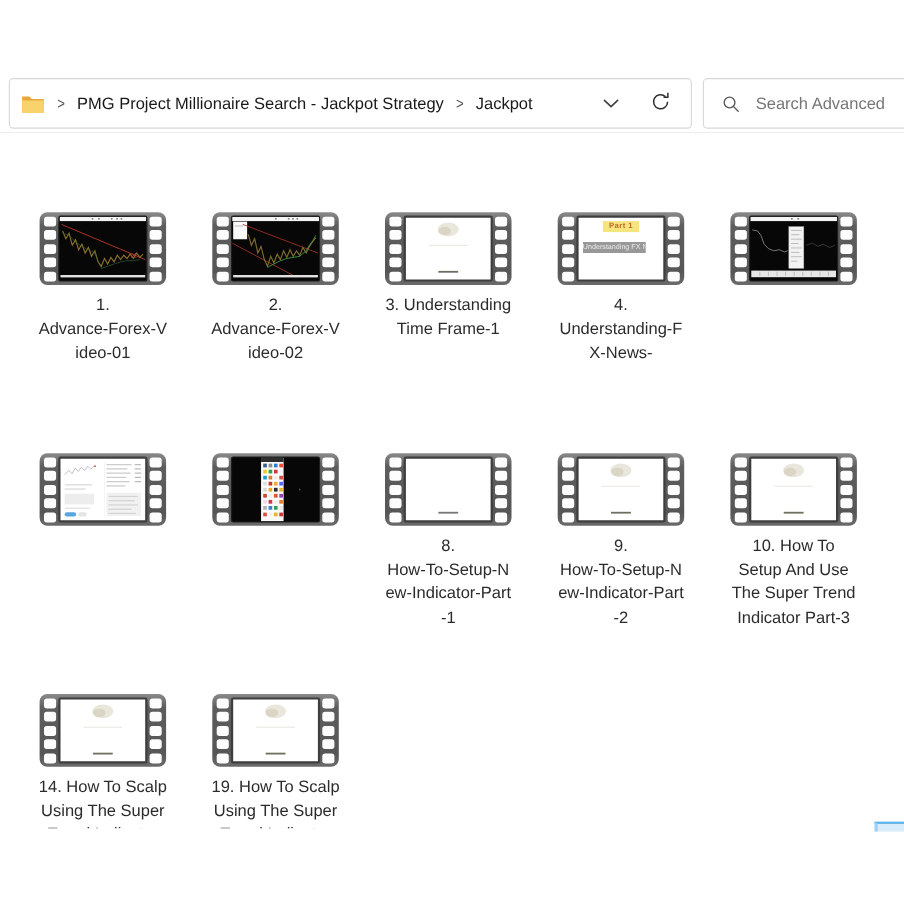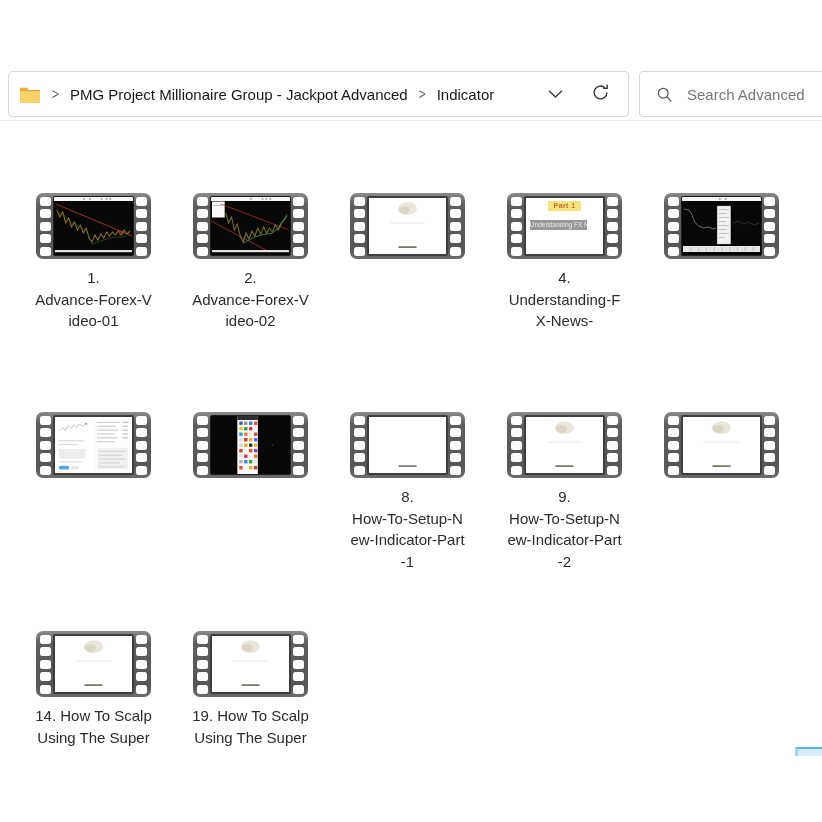--- a/index.html
+++ b/index.html
@@ -79,23 +79,23 @@
 <body>
 
 <div class="address-bar">
   <span class="icon-wrap">
     <svg width="22" height="18" viewBox="0 0 24 20">
       <path d="M1,3 h7.5 l2.2,2.5 h12.3 v13 a1.2,1.2 0 0 1 -1.2,1.2 h-19.6 a1.2,1.2 0 0 1 -1.2,-1.2 z" fill="#e9a83e"></path>
       <path d="M1,7 h22 v11.5 a1.2,1.2 0 0 1 -1.2,1.2 h-19.6 a1.2,1.2 0 0 1 -1.2,-1.2 z" fill="#f8d26a"></path>
     </svg>
   </span>
   <span class="sep">&gt;</span>
-  <span class="crumb">PMG Project Millionaire Group - Jackpot Advanced</span>
+  <span class="crumb">PMG Project Millionaire Search - Jackpot Strategy</span>
   <span class="sep">&gt;</span>
-  <span class="crumb">Indicator</span>
+  <span class="crumb">Jackpot</span>
   <span class="right-icons">
     <button class="icon-btn">
       <span>
         <svg width="15" height="10" viewBox="0 0 12 8">
             <path d="M1.2,1.8 L6,6.4 L10.8,1.8" stroke="#3f3f3f" stroke-width="1.2" fill="none" stroke-linecap="round"></path>
           </svg>
       </span>
     </button>
     <button class="icon-btn">
       <span>
@@ -234,20 +234,22 @@
 
       </div>
       <div class="holes">
             <i></i>
             <i></i>
             <i></i>
             <i></i>
             <i></i>
           </div>
     </div>
+    <div class="item-label">3. Understanding
+Time Frame-1</div>
   </div>
 
   <div class="item">
     <div class="filmstrip">
       <div class="holes">
             <i></i>
             <i></i>
             <i></i>
             <i></i>
             <i></i>
@@ -554,20 +556,24 @@
 
       </div>
       <div class="holes">
             <i></i>
             <i></i>
             <i></i>
             <i></i>
             <i></i>
           </div>
     </div>
+    <div class="item-label">10. How To
+Setup And Use
+The Super Trend
+Indicator Part-3</div>
   </div>
 
   <div class="item">
     <div class="filmstrip">
       <div class="holes">
             <i></i>
             <i></i>
             <i></i>
             <i></i>
             <i></i>

